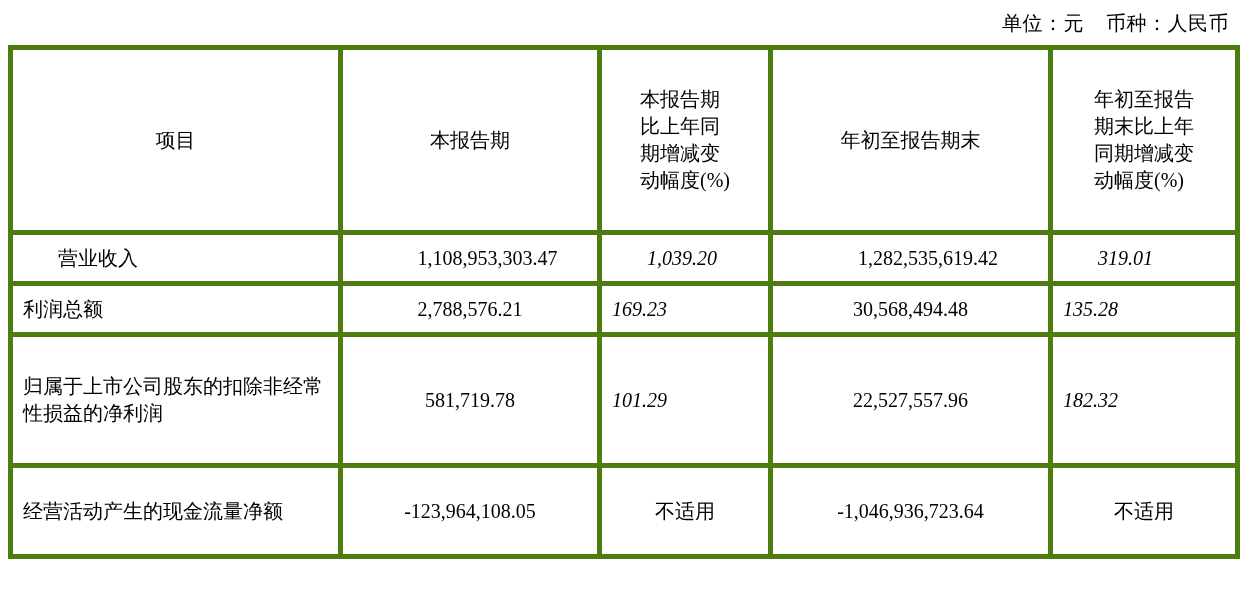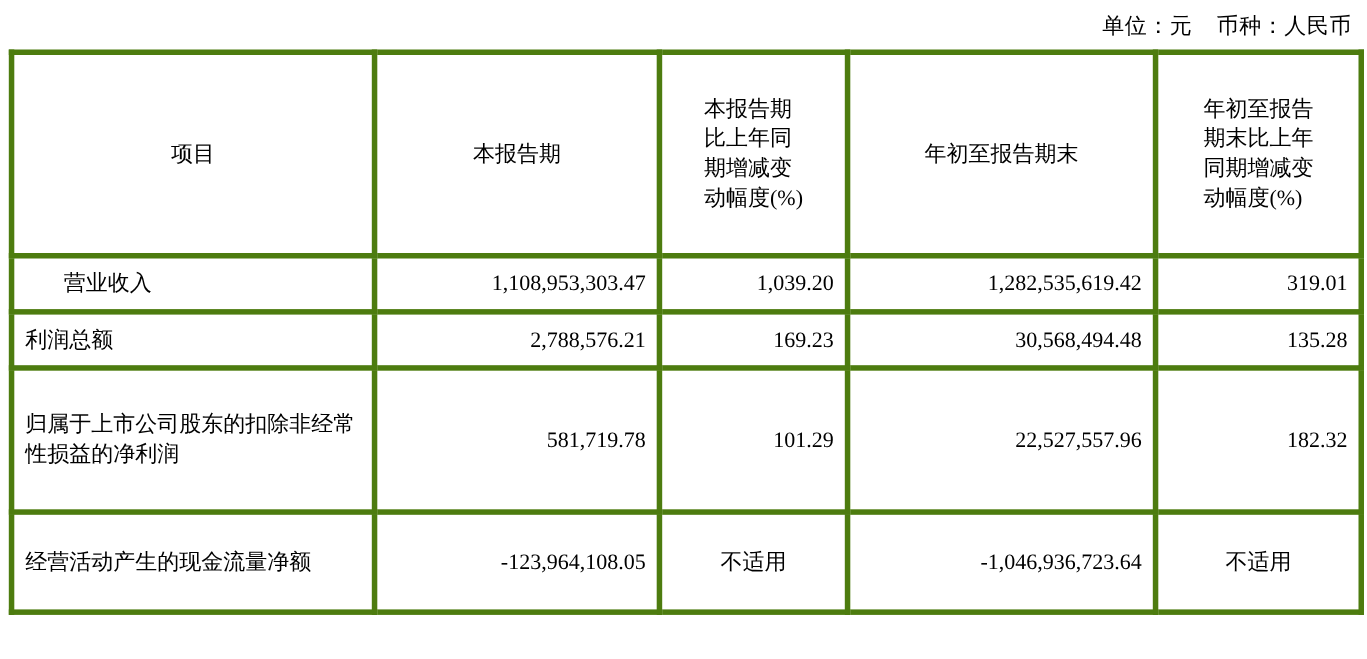--- a/index.html
+++ b/index.html
@@ -75,29 +75,30 @@
     display: inline-block;
     text-align: left;
     max-width: 165px;
   }
   td.label {
     text-align: left;
     padding-left: 12px;
     padding-right: 6px;
   }
   td.num {
-    text-align: right;
+    text-align: center;
     padding-right: 24px;
     white-space: nowrap;
     margin-left: 36px;
   }
   td.pct {
-    text-align: right;
+    text-align: left;
     padding-right: 26px;
     white-space: nowrap;
+    font-style: italic;
   }
   td.na {
     text-align: center;
     padding-right: 10px;
     white-space: nowrap;
   }
   tr.r1 td { height: 38px; padding-left: 45px; }
   tr.r2 td { height: 38px; }
   tr.r3 td { height: 78px; }
   tr.r4 td { height: 118px; }

